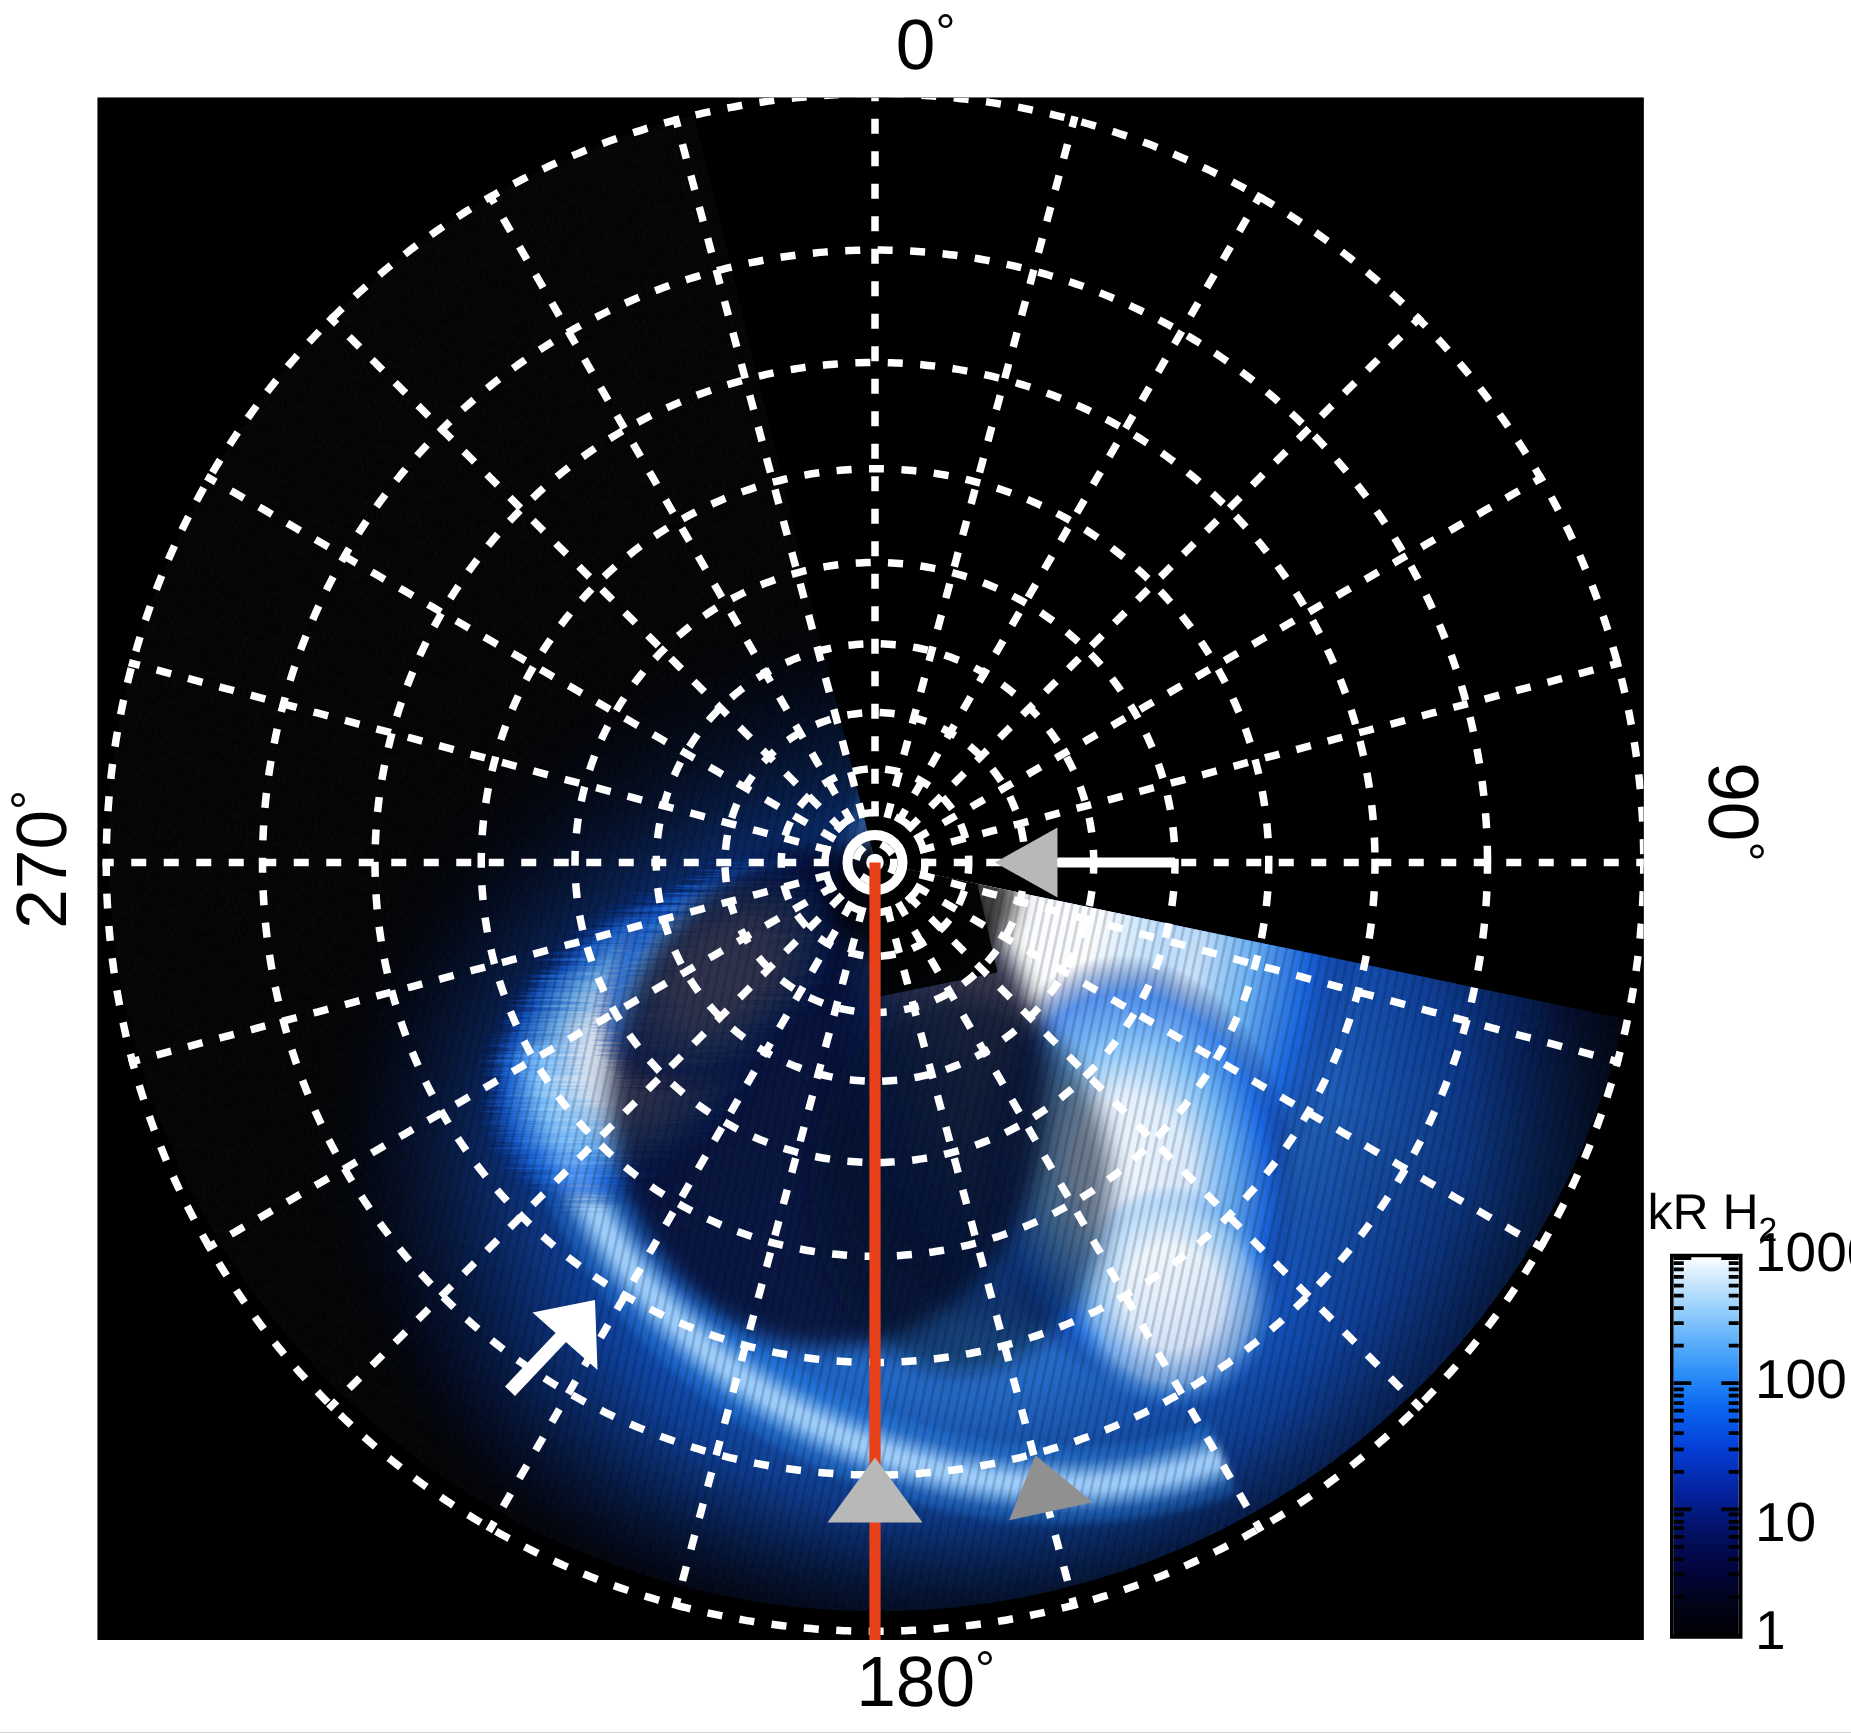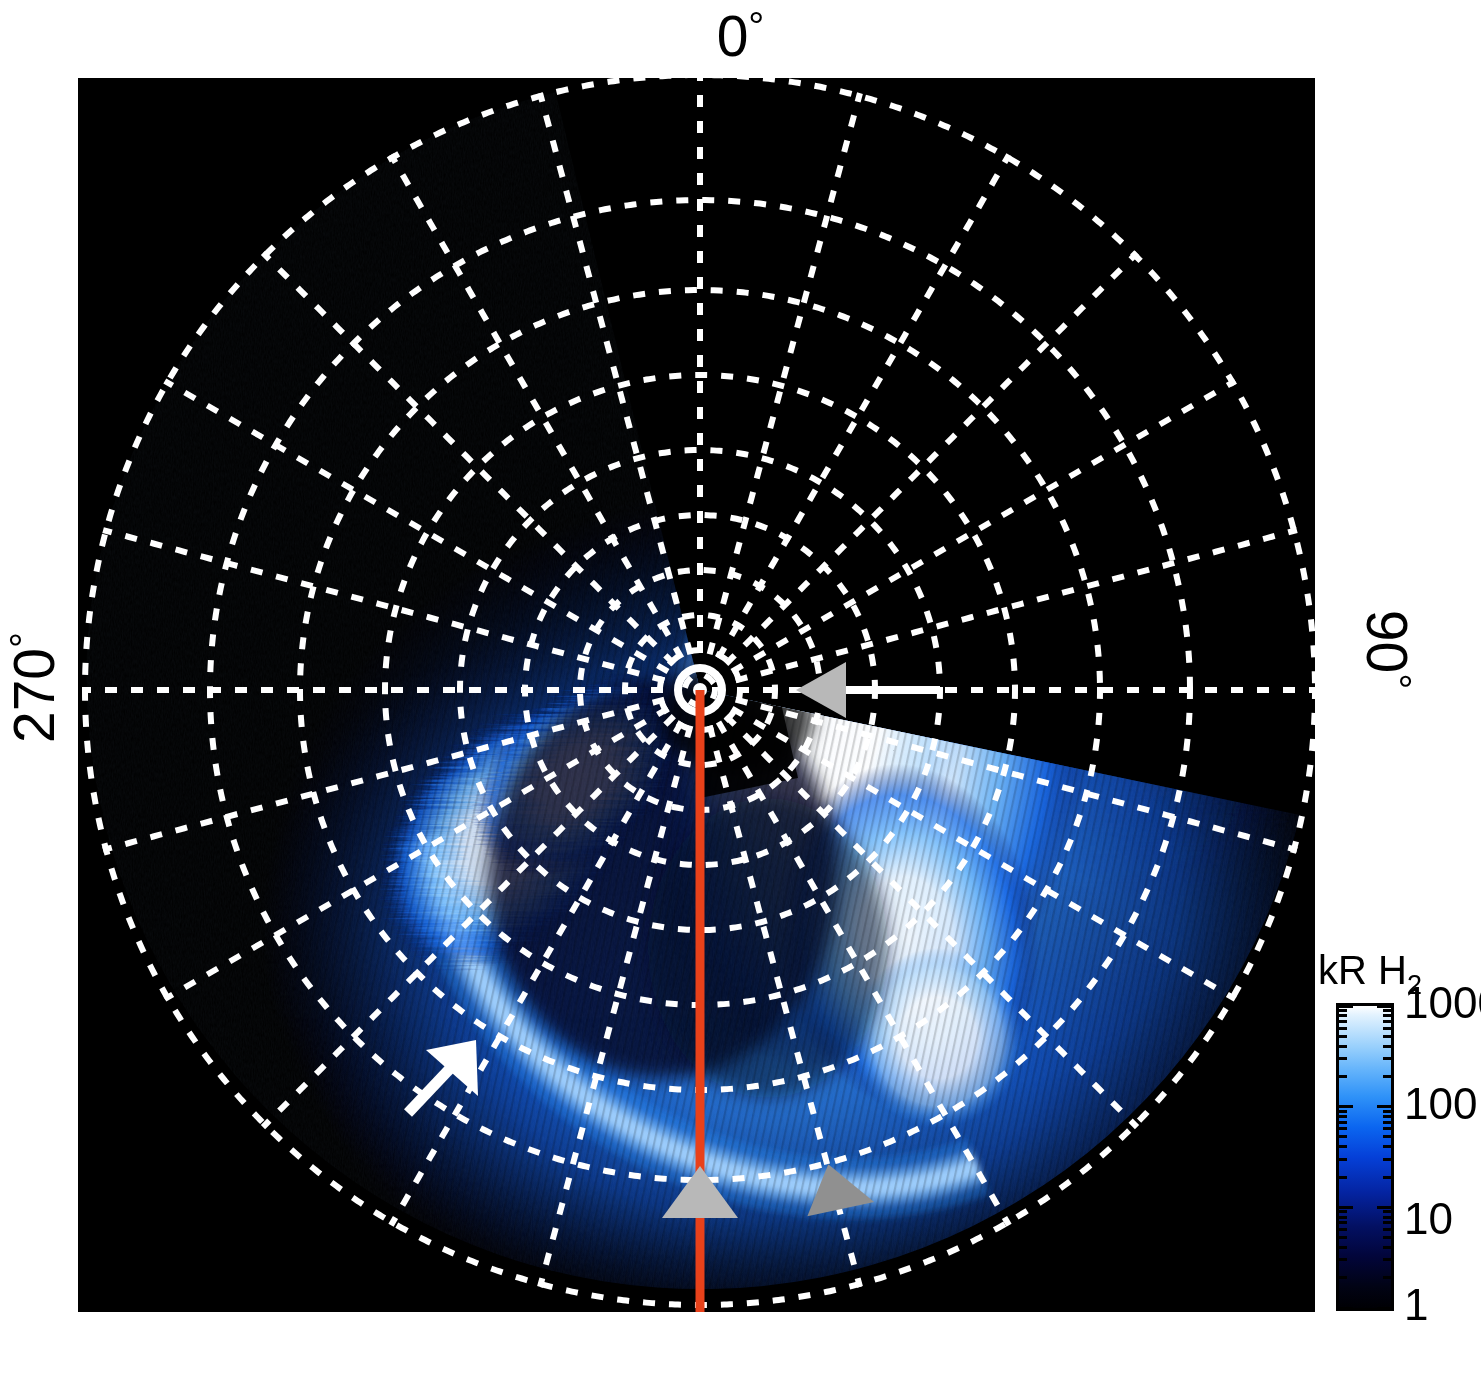--- a/index.html
+++ b/index.html
@@ -220,20 +220,23 @@
 
       <g>
         <line x1="330" y1="1035" x2="382" y2="980" stroke="#ffffff" stroke-width="11"></line>
         <polygon points="398,962 400,1018 348,972" fill="#ffffff"></polygon>
       </g>
     </svg>
   </div>
 
   <div class="axis-label" id="label-top">
     <span>0</span><span class="deg">°</span>
+  </div>
+  <div class="axis-label" id="label-bottom">
+    <span>180</span><span class="deg">°</span>
   </div>
   <div class="axis-label" id="label-left">
     <span>270</span><span class="deg">°</span>
   </div>
   <div class="axis-label" id="label-right">
     <span>90</span><span class="deg">°</span>
   </div>
 
   <div id="colorbar-group">
     <div id="cb-title">

